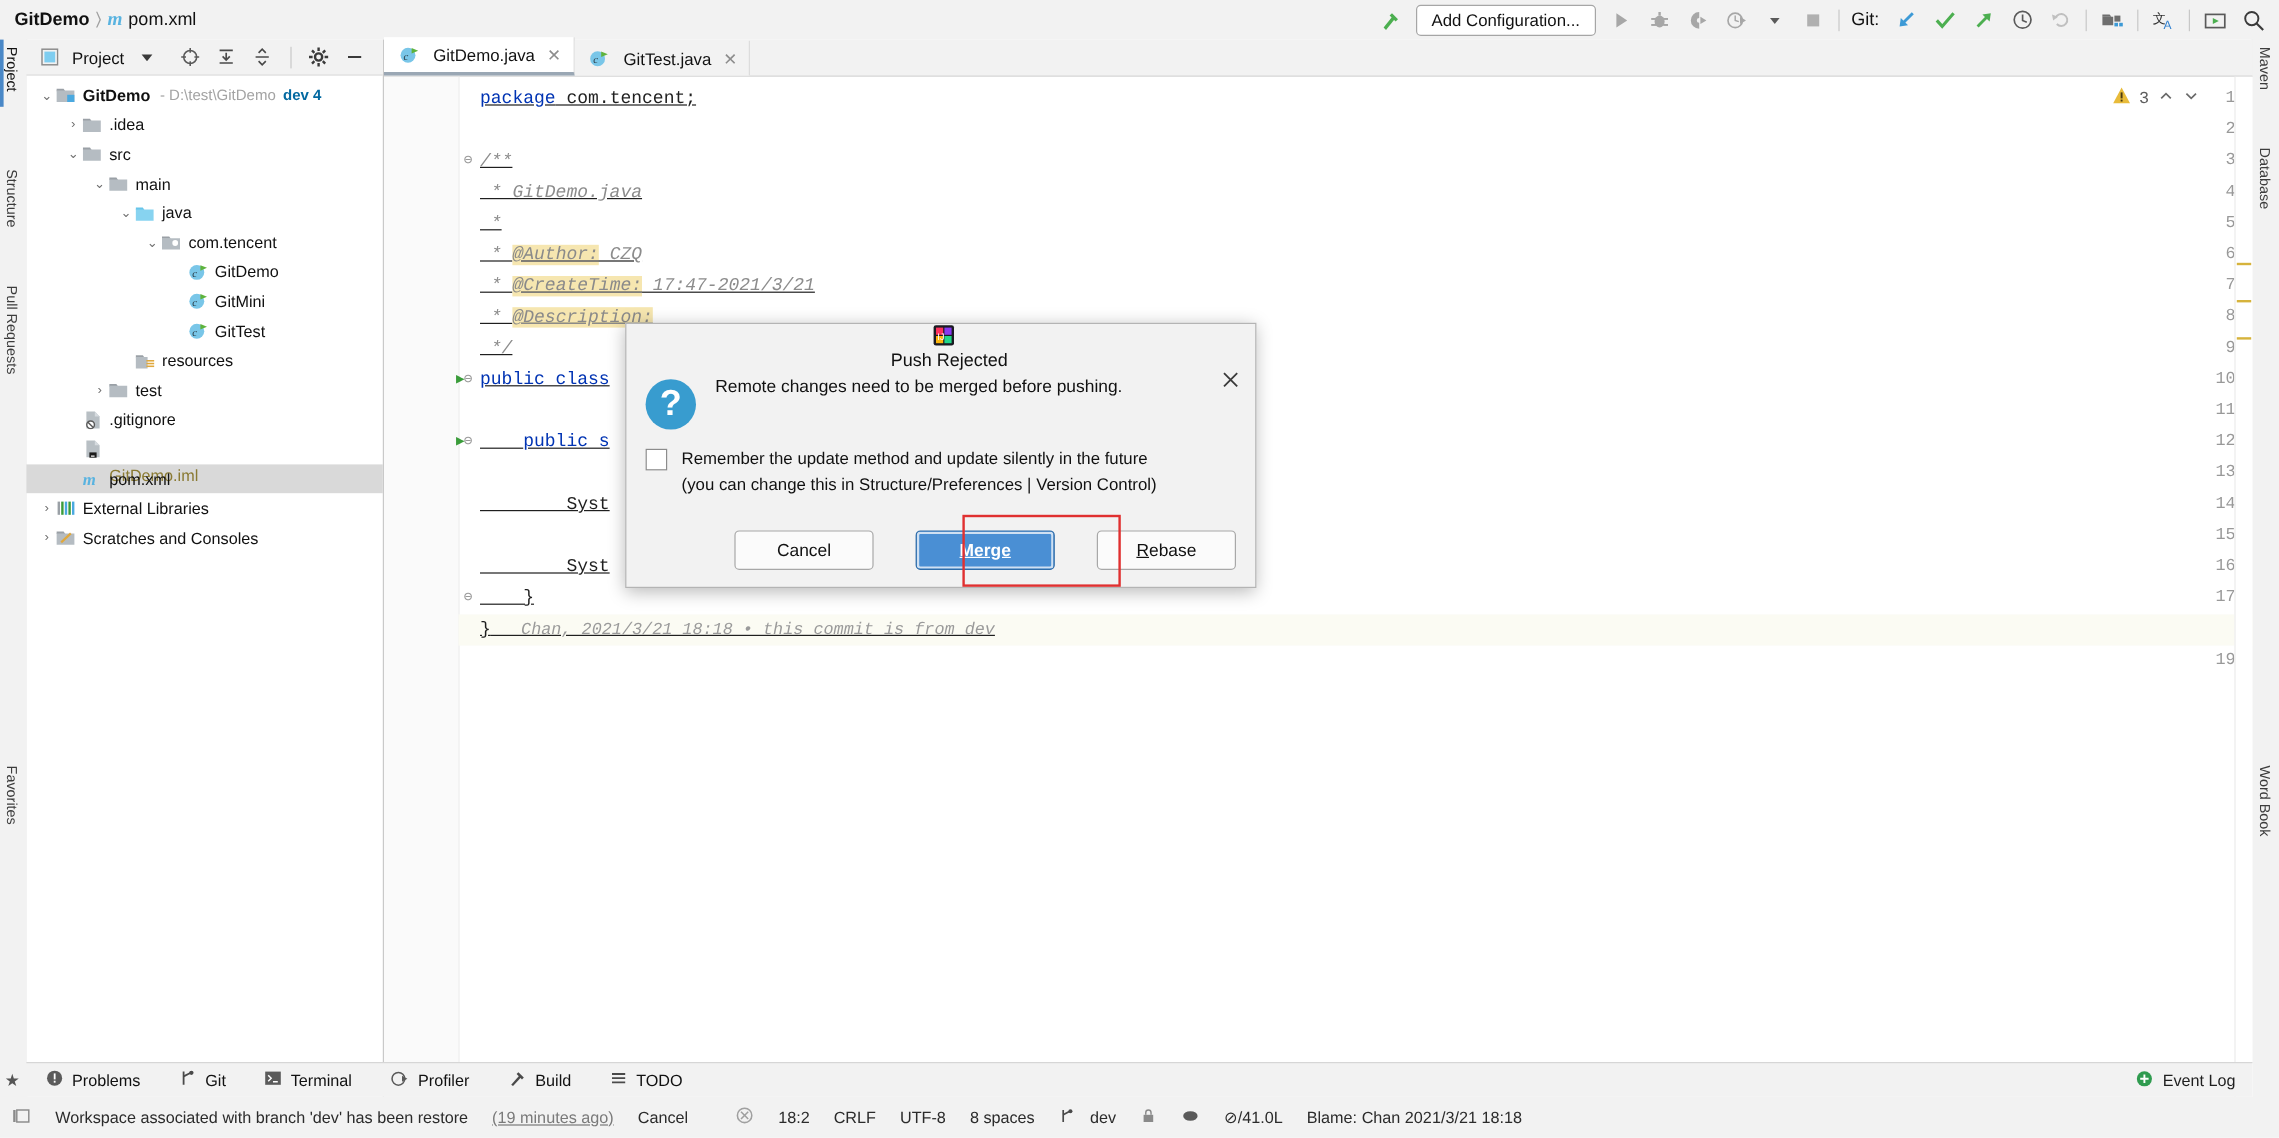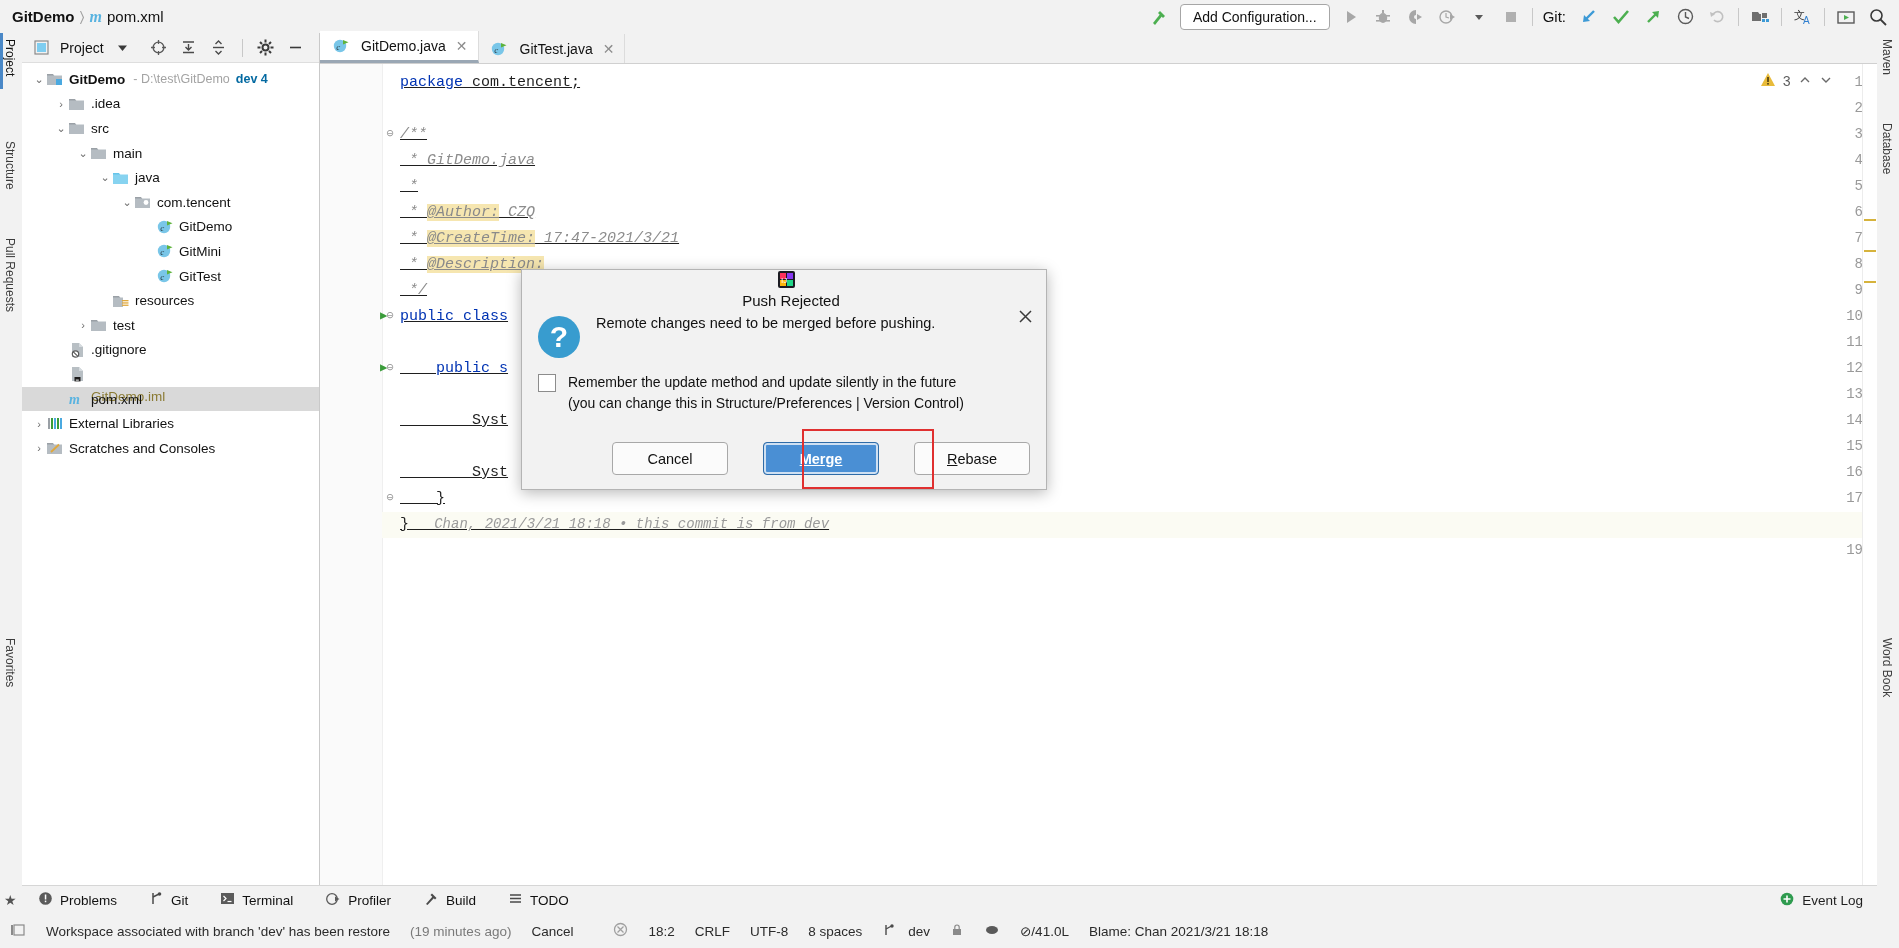--- a/index.html
+++ b/index.html
@@ -95,21 +95,21 @@
   
   .botbar{position:absolute;left:22px;right:22px;bottom:34px;height:28px;background:#f2f2f2;
           border-top:1px solid #d6d6d6;display:flex;align-items:center;}
   .bt{display:flex;align-items:center;gap:7px;padding:0 16px;font-size:13.5px;color:#111;}
   .evtlog{margin-left:auto;display:flex;align-items:center;gap:7px;padding-right:14px;font-size:13.5px;}
   .statusbar{position:absolute;left:0;right:0;bottom:0;height:34px;background:#f2f2f2;display:flex;align-items:center;
              font-size:13.5px;color:#2b2b2b;}
   .sb{padding:0 10px;white-space:nowrap;}
   .progwrap{width:182px;height:8px;background:#d6d6d6;border-radius:4px;overflow:hidden;}
   .progbar{height:8px;width:58%;background:#4a8fd4;}
-  .gray{color:#7a7a7a;}
+  .gray{color:#7a7a7a;text-decoration:underline;}
   .rail-star{position:absolute;left:4px;bottom:6px;color:#555;font-size:14px;}
 </style>
 </head>
 <body>
 
 <div id="app">
 
   <div class="topbar">
     <div class="breadcrumb">
       <span class="bc-proj">GitDemo</span>

